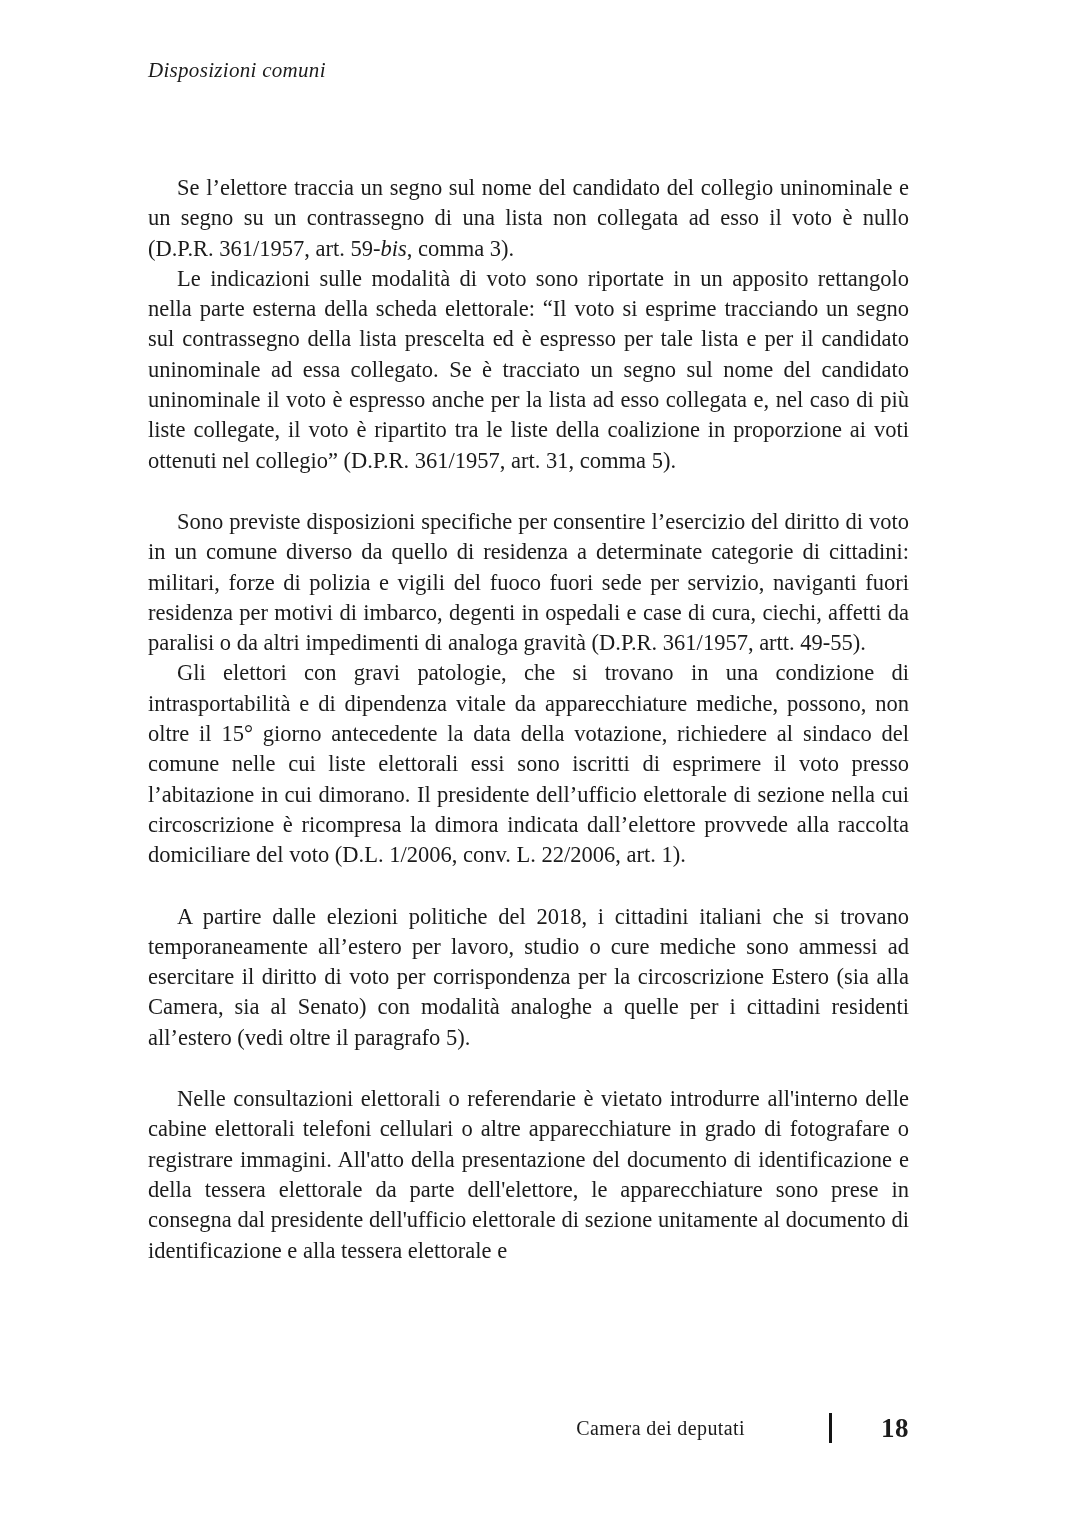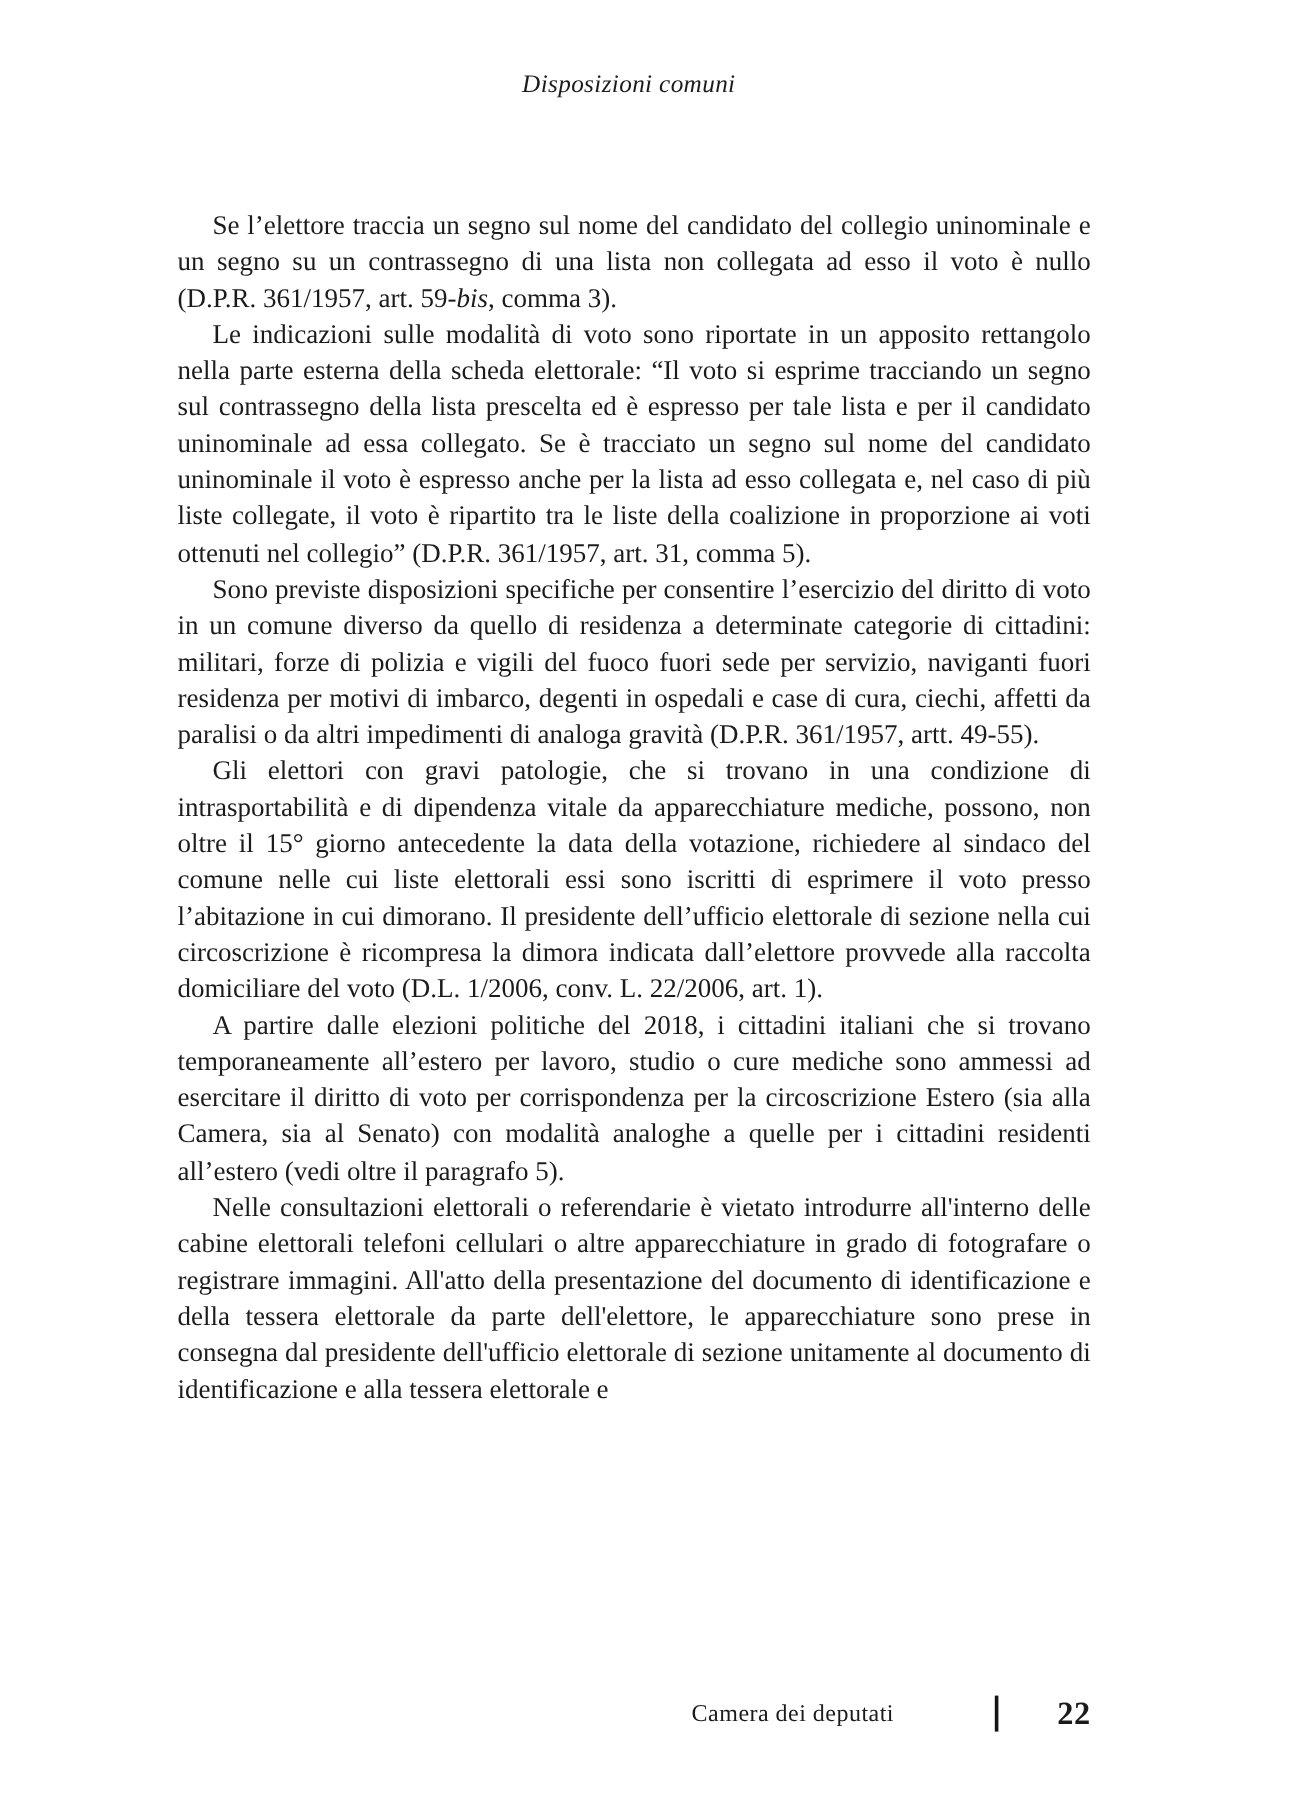--- a/index.html
+++ b/index.html
@@ -14,39 +14,40 @@
     background: #ffffff;
     font-family: "Liberation Serif", "DejaVu Serif", serif;
     color: #1b1b1b;
     overflow: hidden;
   }
   .running-header {
     position: absolute;
     top: 58px;
     left: 148px;
     width: 752px;
-    text-align: center;
+    text-align: left;
     font-style: italic;
     font-size: 21px;
     letter-spacing: 0.3px;
   }
   .body-text {
     position: absolute;
     top: 173px;
     left: 148px;
     width: 761px;
     font-size: 22.5px;
     line-height: 30.3px;
     text-align: justify;
   }
   .body-text p.para {
     margin: 0;
     text-indent: 29px;
   }
   .body-text p.para.spaced {
+    margin-top: 31px;
   }
   .body-text em {
     font-style: italic;
   }
   .page-footer {
     position: absolute;
     top: 1410px;
     left: 148px;
     width: 761px;
     height: 36px;
@@ -89,16 +90,16 @@
       <p class="para"><span>Le indicazioni sulle modalità di voto sono riportate in un apposito rettangolo nella parte esterna della scheda elettorale: “Il voto si esprime tracciando un segno sul contrassegno della lista prescelta ed è espresso per tale lista e per il candidato uninominale ad essa collegato. Se è tracciato un segno sul nome del candidato uninominale il voto è espresso anche per la lista ad esso collegata e, nel caso di più liste collegate, il voto è ripartito tra le liste della coalizione in proporzione ai voti ottenuti nel collegio” (D.P.R. 361/1957, art. 31, comma 5).</span></p>
       <p class="para spaced"><span>Sono previste disposizioni specifiche per consentire l’esercizio del diritto di voto in un comune diverso da quello di residenza a determinate categorie di cittadini: militari, forze di polizia e vigili del fuoco fuori sede per servizio, naviganti fuori residenza per motivi di imbarco, degenti in ospedali e case di cura, ciechi, affetti da paralisi o da altri impedimenti di analoga gravità (D.P.R. 361/1957, artt. 49-55).</span></p>
       <p class="para"><span>Gli elettori con gravi patologie, che si trovano in una condizione di intrasportabilità e di dipendenza vitale da apparecchiature mediche, possono, non oltre il 15° giorno antecedente la data della votazione, richiedere al sindaco del comune nelle cui liste elettorali essi sono iscritti di esprimere il voto presso l’abitazione in cui dimorano. Il presidente dell’ufficio elettorale di sezione nella cui circoscrizione è ricompresa la dimora indicata dall’elettore provvede alla raccolta domiciliare del voto (D.L. 1/2006, conv. L. 22/2006, art. 1).</span></p>
       <p class="para spaced"><span>A partire dalle elezioni politiche del 2018, i cittadini italiani che si trovano temporaneamente all’estero per lavoro, studio o cure mediche sono ammessi ad esercitare il diritto di voto per corrispondenza per la circoscrizione Estero (sia alla Camera, sia al Senato) con modalità analoghe a quelle per i cittadini residenti all’estero (vedi oltre il paragrafo 5).</span></p>
       <p class="para spaced"><span>Nelle consultazioni elettorali o referendarie è vietato introdurre all'interno delle cabine elettorali telefoni cellulari o altre apparecchiature in grado di fotografare o registrare immagini. All'atto della presentazione del documento di identificazione e della tessera elettorale da parte dell'elettore, le apparecchiature sono prese in consegna dal presidente dell'ufficio elettorale di sezione unitamente al documento di identificazione e alla tessera elettorale e</span></p>
     </div>
 
   <div class="page-footer">
     <span class="footer-publisher">Camera dei deputati</span>
     <span class="footer-divider"></span>
-    <span class="footer-page-number">22</span>
+    <span class="footer-page-number">18</span>
   </div>
 
 </div>
 
 </body></html>

